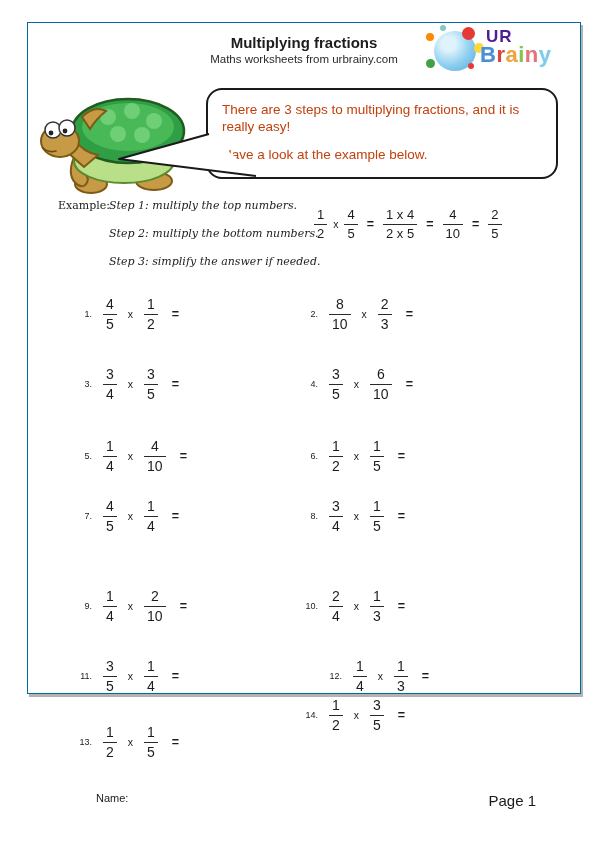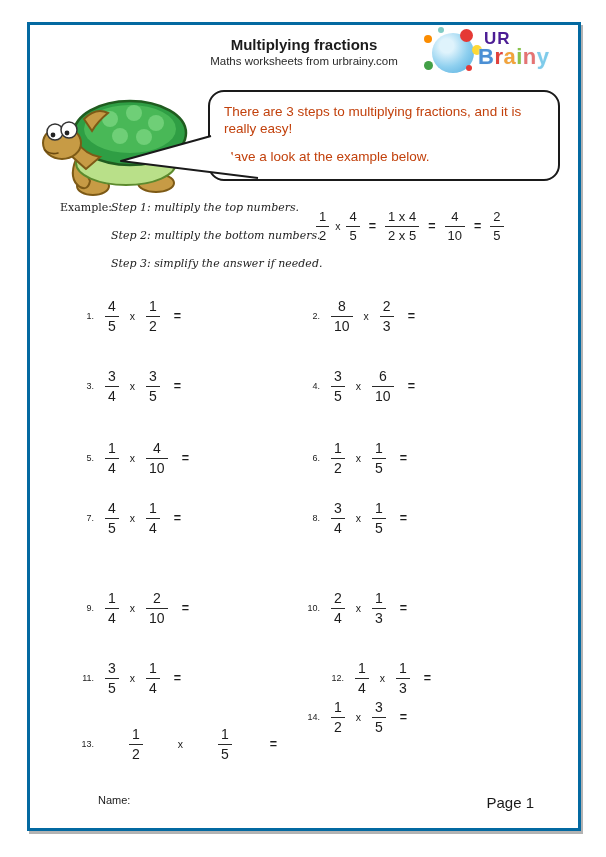--- a/index.html
+++ b/index.html
@@ -6,23 +6,23 @@
   html,body { background:#ffffff; }
   body {
     width:606px; height:857px;
     font-family:"Liberation Sans", sans-serif;
     color:#1a1a1a;
     position:relative;
     overflow:hidden;
   }
   .sheet {
     position:absolute; left:27px; top:22px;
-    width:554px; height:809px;
+    width:554px; height:672px;
     background:#ffffff;
-    border:3px solid #0369a1;
+    border:1px solid #0369a1;
     box-shadow:2px 3px 0 #b3b3b3;
   }
   
   .hdr-title {
     position:absolute; top:11px; left:0; width:100%;
     text-align:center; font-size:15px; font-weight:600; color:#1c1c1c;
   }
   .hdr-sub {
     position:absolute; top:30px; left:0; width:100%;
     text-align:center; font-size:11.5px; color:#2a2a2a;
@@ -331,21 +331,21 @@
           <span class="num">1</span>
           <span class="den">4</span>
         </span>
         <span class="op times">x</span>
         <span class="frac">
           <span class="num">1</span>
           <span class="den">3</span>
         </span>
         <span class="op eq">=</span>
       </div>
-      <div class="problem" style="top: 697px; left: 46px; gap: 24px;">
+      <div class="problem" style="top: 697px; left: 46px;">
         <span class="plabel">13.</span>
         <span class="frac">
           <span class="num">1</span>
           <span class="den">2</span>
         </span>
         <span class="op times">x</span>
         <span class="frac">
           <span class="num">1</span>
           <span class="den">5</span>
         </span>

